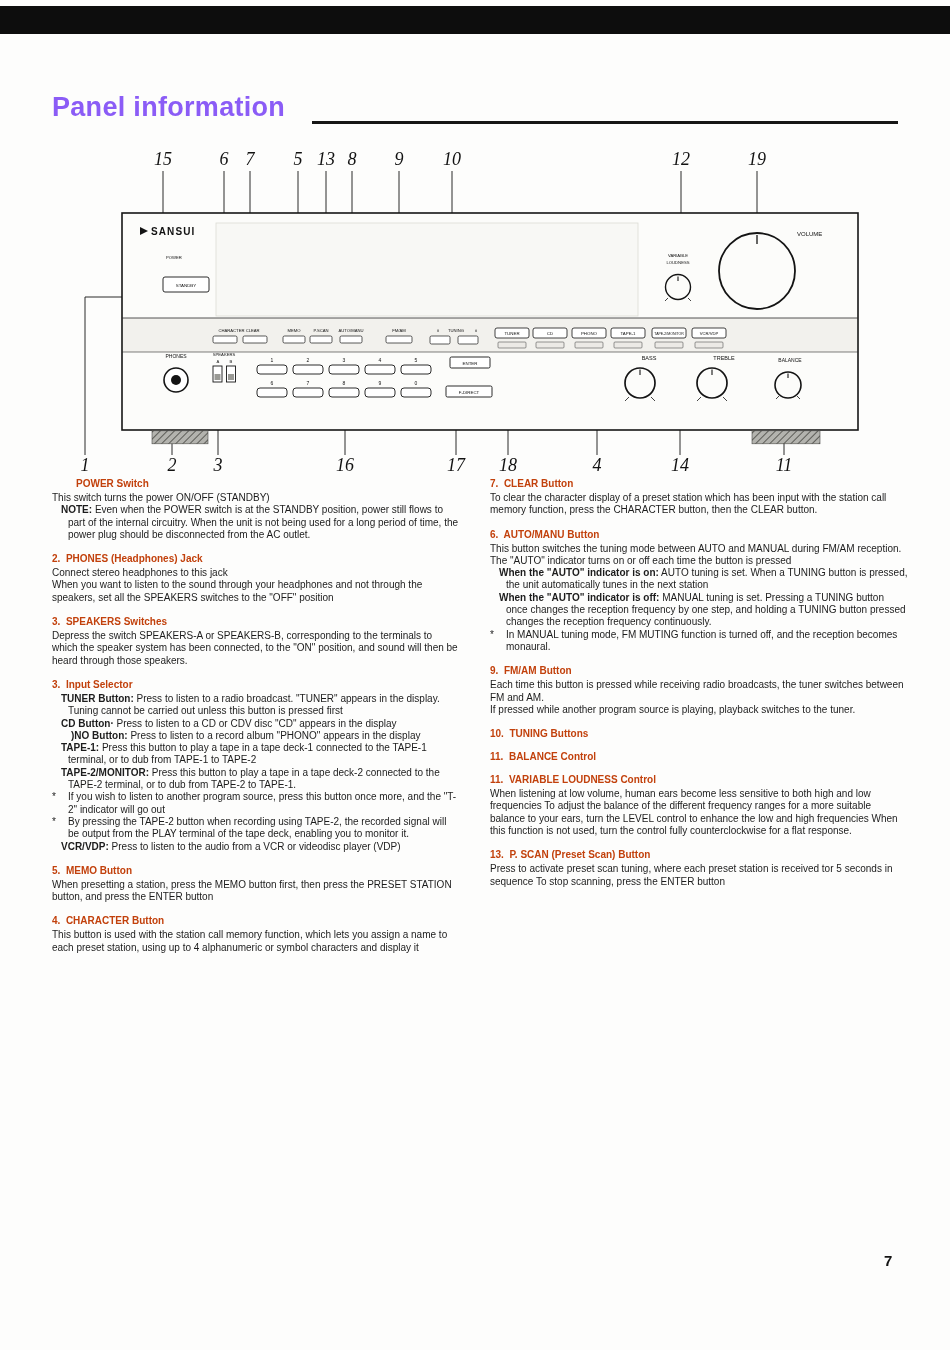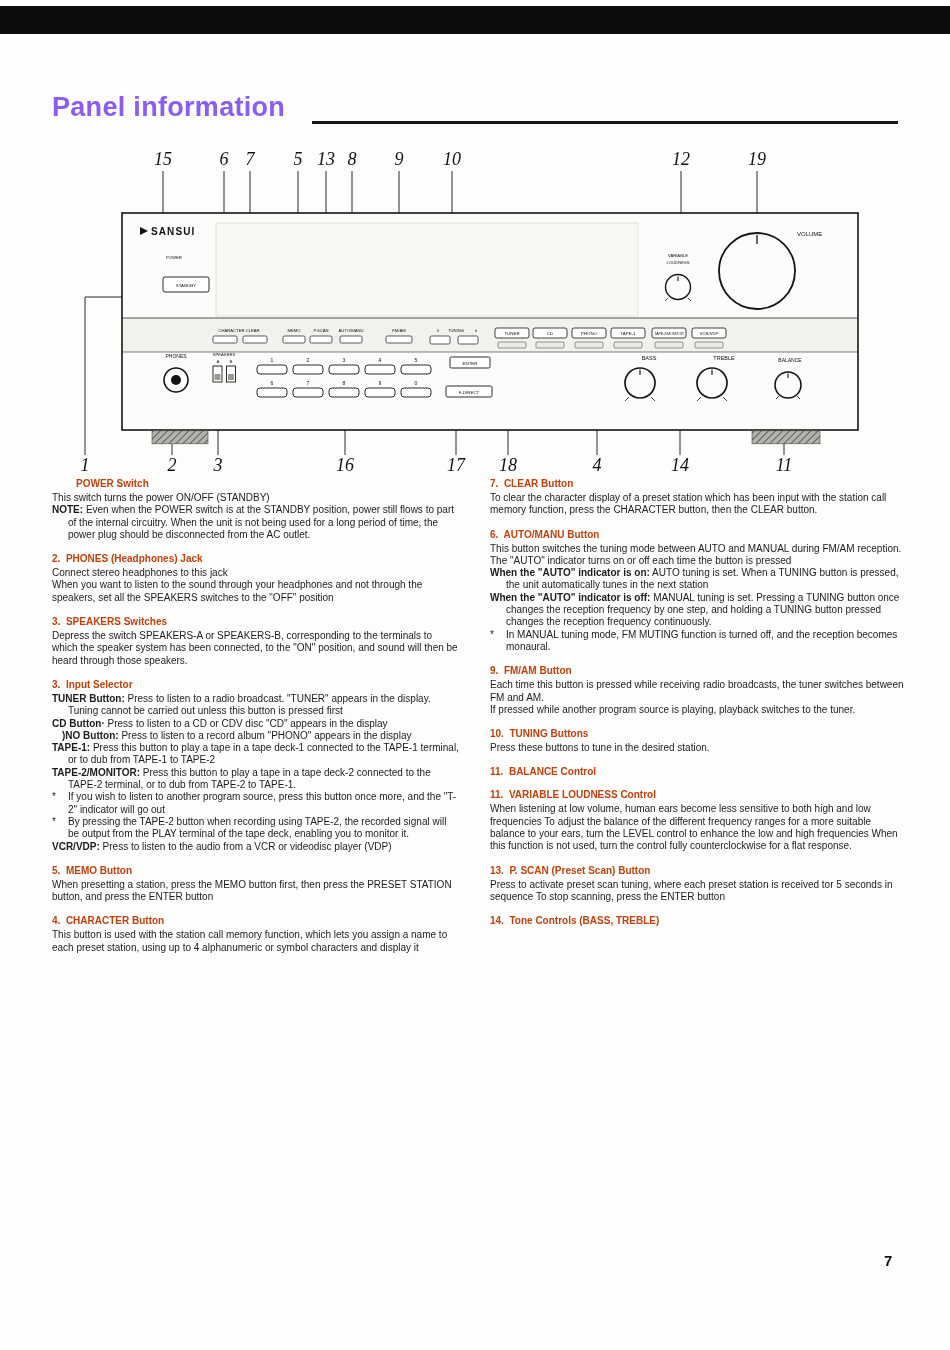--- a/index.html
+++ b/index.html
@@ -15,21 +15,21 @@
   .s55{font-size:5.5px;} .s6{font-size:6px;} .start{text-anchor:start;}
   .brand{font-size:10px;font-weight:700;letter-spacing:1.1px;text-anchor:start;}
   .columns{position:absolute;left:52px;top:478px;width:856px;display:flex;gap:30px;}
   .col{width:408px;} .col.right{width:418px;}
   h3.sec-h{font-size:10px;font-weight:700;margin:12px 0 3px 0;color:#c2410c;white-space:pre-wrap;}
   h3.sec-h:first-child{margin-top:0;}
   h3.h-ind{padding-left:24px;}
   p.body{font-size:10px;line-height:1.23;margin:0;color:#1c1c1c;}
   p.hang{padding-left:16px;text-indent:-16px;}
   p.p-ind{padding-left:24px;text-indent:-14px;}
-  p.body b{font-weight:700;}
+  p.body b{font-weight:700;margin-left:9px;}
   .star{display:inline-block;width:16px;text-indent:0;}
   .pageno{position:absolute;left:884px;top:1252px;font-size:15px;font-weight:700;color:#141414;}
 </style>
 </head>
 <body>
 
 <div class="page">
 
   <div class="topbar"></div>
 
@@ -290,24 +290,22 @@
         <p class="body">To clear the character display of a preset station which has been input with the station call memory function, press the CHARACTER button, then the CLEAR button.</p>
         <h3 class="sec-h">6.  AUTO/MANU Button</h3>
         <p class="body">This button switches the tuning mode between AUTO and MANUAL during FM/AM reception.  The "AUTO" indicator turns on or off each time the button is pressed</p>
         <p class="body hang"><b>When the "AUTO" indicator is on:</b> AUTO tuning is set.  When a TUNING button is pressed, the unit automatically tunes in the next station</p>
         <p class="body hang"><b>When the "AUTO" indicator is off:</b> MANUAL tuning is set.  Pressing a TUNING button once changes the reception frequency by one step, and holding a TUNING button pressed changes the reception frequency continuously.</p>
         <p class="body hang"><span class="star">*</span>In MANUAL tuning mode, FM MUTING function is turned off, and the reception becomes monaural.</p>
         <h3 class="sec-h">9.  FM/AM Button</h3>
         <p class="body">Each time this button is pressed while receiving radio broadcasts, the tuner switches between FM and AM.</p>
         <p class="body">If pressed while another program source is playing, playback switches to the tuner.</p>
         <h3 class="sec-h">10.  TUNING Buttons</h3>
-        <p class="body">Press these buttons to tune in the desired station.</p>
         <h3 class="sec-h">11.  BALANCE Control</h3>
         <h3 class="sec-h">11.  VARIABLE LOUDNESS Control</h3>
         <p class="body">When listening at low volume, human ears become less sensitive to both high and low frequencies  To adjust the balance of the different frequency ranges for a more suitable balance to your ears, turn the LEVEL control to enhance the low and high frequencies  When this function is not used, turn the control fully counterclockwise for a flat response.</p>
         <h3 class="sec-h">13.  P. SCAN (Preset Scan) Button</h3>
         <p class="body">Press to activate preset scan tuning, where each preset station is received tor 5 seconds in sequence  To stop scanning, press the ENTER button</p>
-        <h3 class="sec-h">14.  Tone Controls (BASS, TREBLE)</h3>
       </div>
   </div>
 
   <div class="pageno">7</div>
 </div>
 
 </body></html>

